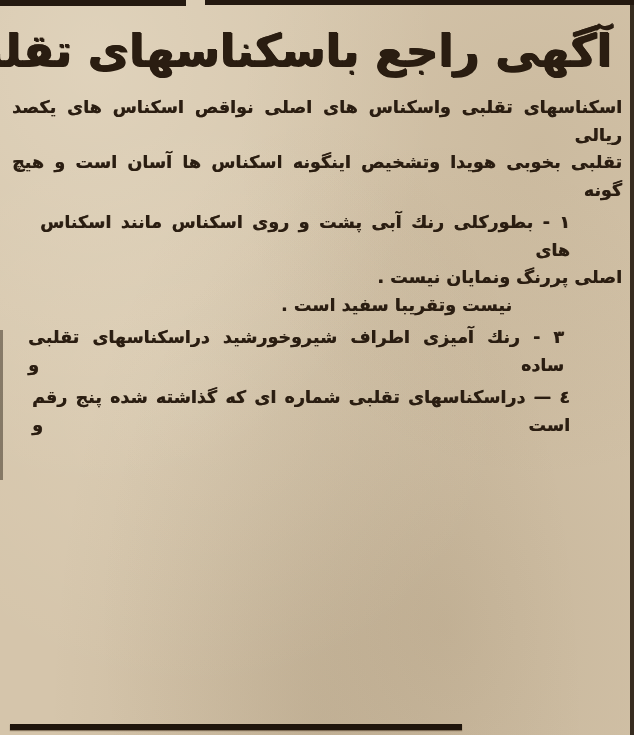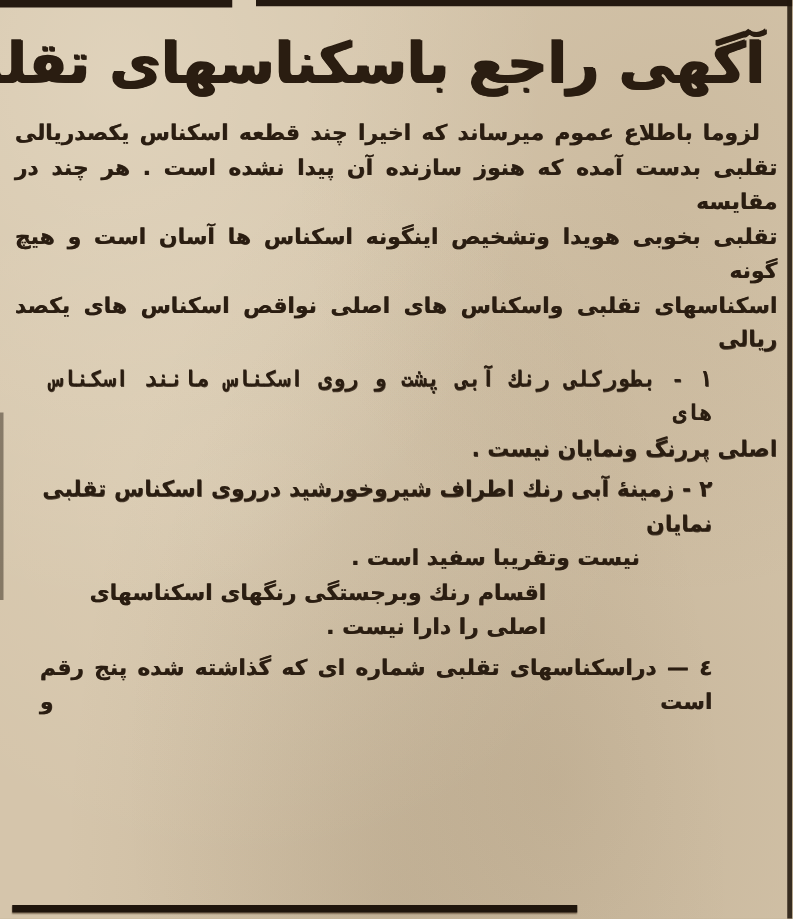--- a/index.html
+++ b/index.html
@@ -52,48 +52,45 @@
   .ar{text-align:right;margin-left:39px;}
   .gap{margin-top:5px;}
   .pr14{padding-right:14px;}
   .pr52{padding-right:52px;}
   .pr58{padding-right:58px;}
   .pr110{padding-right:110px;text-align:right;}
   .pr185{padding-right:185px;}
   .pl16{padding-left:16px;}
   .pl20{padding-left:20px;}
   .pl22{padding-left:22px;}
-  .pl28{padding-left:28px;font-family:Liberation Mono, monospace;}
+  .pl28{padding-left:28px;}
 </style>
 </head>
 <body>
 
 <div class="page">
 
   <div class="rule-top-left"></div>
   <div class="rule-top-right"></div>
   <div class="rule-right"></div>
   <div class="rule-left"></div>
 
   <h1 class="title">آگهی راجع باسکناسهای تقلبی</h1>
 
   <div class="body-text">
 
-    <p class="ln j pr14">لزوما باطلاع عموم میرساند که اخیرا چند قطعه اسکناس یکصدریالی</p>
-    <p class="ln j">تقلبی بدست آمده که هنوز سازنده آن پیدا نشده است . هر چند در مقایسه</p>
+    <p class="ln j">اسکناسهای تقلبی واسکناس های اصلی نواقص اسکناس های یکصد ریالی</p>
     <p class="ln j">تقلبی بخوبی هویدا وتشخیص اینگونه اسکناس ها آسان است و هیچ گونه</p>
-    <p class="ln j">اسکناسهای تقلبی واسکناس های اصلی نواقص اسکناس های یکصد ریالی</p>
 
     <p class="ln j gap pr52 pl28">١ - بطورکلی رنك آبی پشت و روی اسکناس مانند اسکناس های</p>
     <p class="ln ar">اصلی پررنگ ونمایان نیست .</p>
 
-    <p class="ln j gap pr52 pl22">٢ - زمینهٔ آبی رنك اطراف شیروخورشید درروی اسکناس تقلبی نمایان</p>
     <p class="ln ar pr110">نیست وتقریبا سفید است .</p>
 
-    <p class="ln ar pr185">اقسام رنك وبرجستگی رنگهای اسکناسهای اصلی را دارا نیست .</p>
+    <p class="ln j gap pr58 pl16">٣ - رنك آمیزی اطراف شیروخورشید دراسکناسهای تقلبی ساده و</p>
 
     <p class="ln j gap pr52 pl20">٤ — دراسکناسهای تقلبی شماره ای که گذاشته شده پنج رقم است و</p>
 
   </div>
 
   <div class="rule-bottom"></div>
 
 </div>
 
 </body></html>

